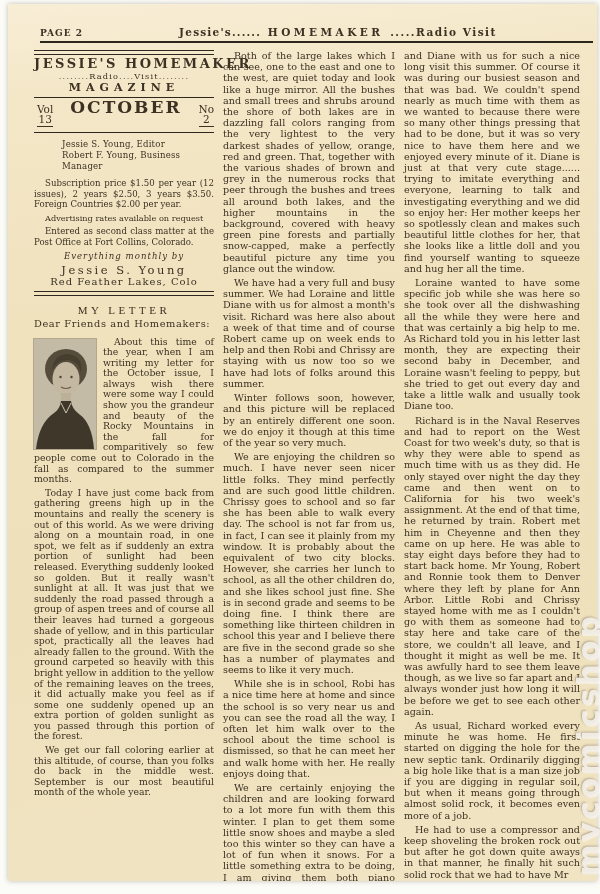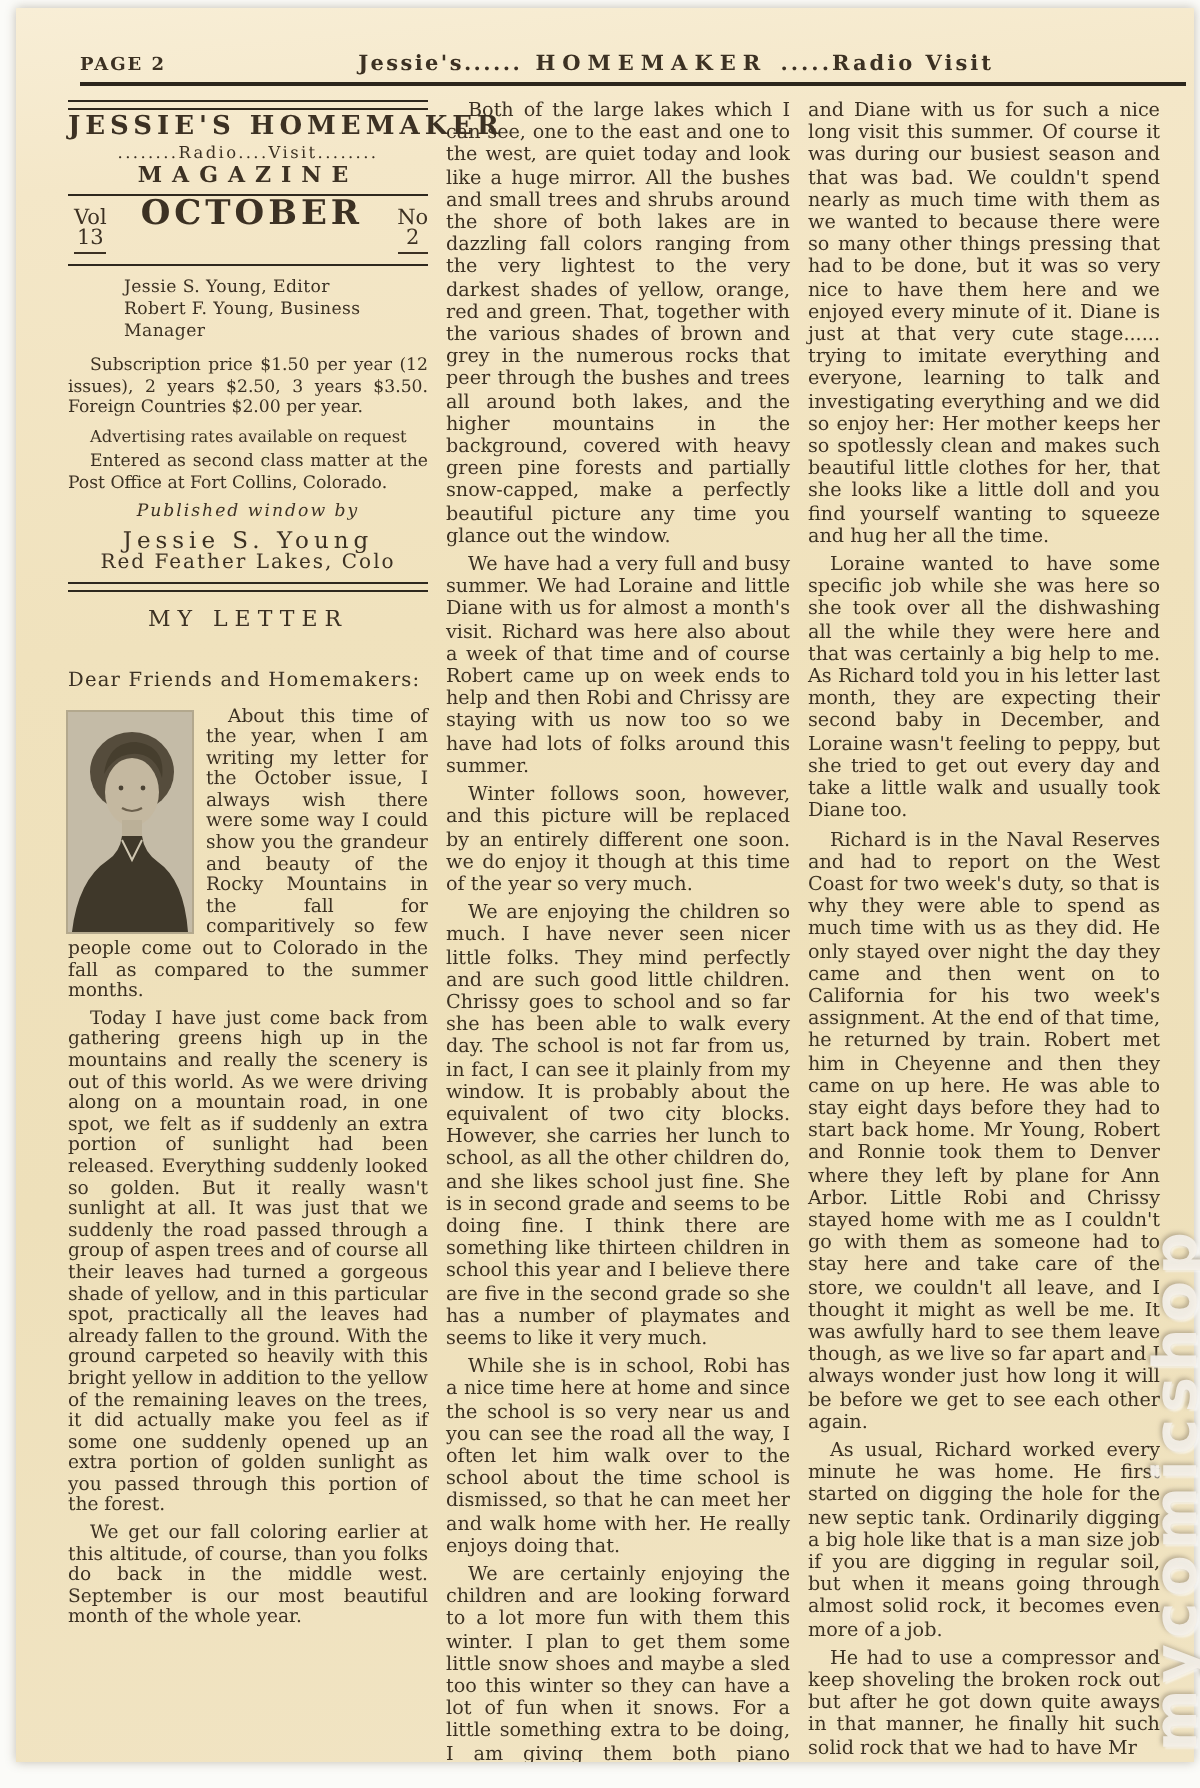--- a/index.html
+++ b/index.html
@@ -46,21 +46,21 @@
     padding:4px 3px 5px;margin-bottom:6px;font-size:10.5px;gap:17px;
   }
   .vol-row .edge{border-bottom:1px solid #3c3123;padding-bottom:1px;}
   .vol-row .month{font-weight:bold;font-size:17px;letter-spacing:2px;}
   .mast-staff{text-align:left;font-size:8.6px;line-height:11px;letter-spacing:.2px;margin-bottom:6px;margin-left:28px;}
   .mast-small{text-align:justify;font-size:8.6px;line-height:10.6px;margin:0 0 5px 0;}
   .mast-line{text-align:left;font-size:8.2px;white-space:nowrap;margin:0 0 5px 0;}
   .mast-pub{font-style:italic;font-size:8.6px;letter-spacing:1px;margin:2px 0 4px;}
   .mast-publisher{font-size:11.5px;letter-spacing:2.5px;margin-bottom:1px;}
   .mast-location{font-size:10px;letter-spacing:1px;margin-bottom:4px;}
-  .letter-heading{text-align:center;font-size:11px;letter-spacing:3.5px;margin:9px 0 20px;}
+  .letter-heading{text-align:center;font-size:11px;letter-spacing:3.5px;margin:9px 0 3px;font-family:Liberation Serif, serif;}
   .salutation{font-size:9.8px;letter-spacing:.6px;margin-bottom:7px;text-align:left;}
   
   .photo{
     float:left;width:62px;height:110px;margin:2px 7px 2px 0;
     outline:1px solid #b3a88d;
   }
   .photo svg{display:block;width:100%;height:100%;}
   
   .watermark{
     position:absolute;right:-6px;bottom:18px;z-index:5;
@@ -96,21 +96,21 @@
           <span class="month">OCTOBER</span>
           <span class="edge">No 2</span>
         </div>
         <div class="mast-staff">
           <div>Jessie S. Young, Editor</div>
           <div>Robert F. Young, Business Manager</div>
         </div>
         <p class="mast-small">Subscription price $1.50 per year (12 issues), 2 years $2.50, 3 years $3.50. Foreign Countries $2.00 per year.</p>
         <p class="mast-line">Advertising rates available on request</p>
         <p class="mast-small">Entered as second class matter at the Post Office at Fort Collins, Colorado.</p>
-        <div class="mast-pub">Published window by</div>
+        <div class="mast-pub">Everything monthly by</div>
         <div class="mast-publisher">Jessie S. Young</div>
         <div class="mast-location">Red Feather Lakes,  Colo</div>
         <div class="rule-double"></div>
       </div>
 
       <div class="letter-heading">MY LETTER</div>
       <div class="salutation">Dear Friends and Homemakers:</div>
 
       <div class="photo">
         <svg viewBox="0 0 62 110" preserveAspectRatio="none">

